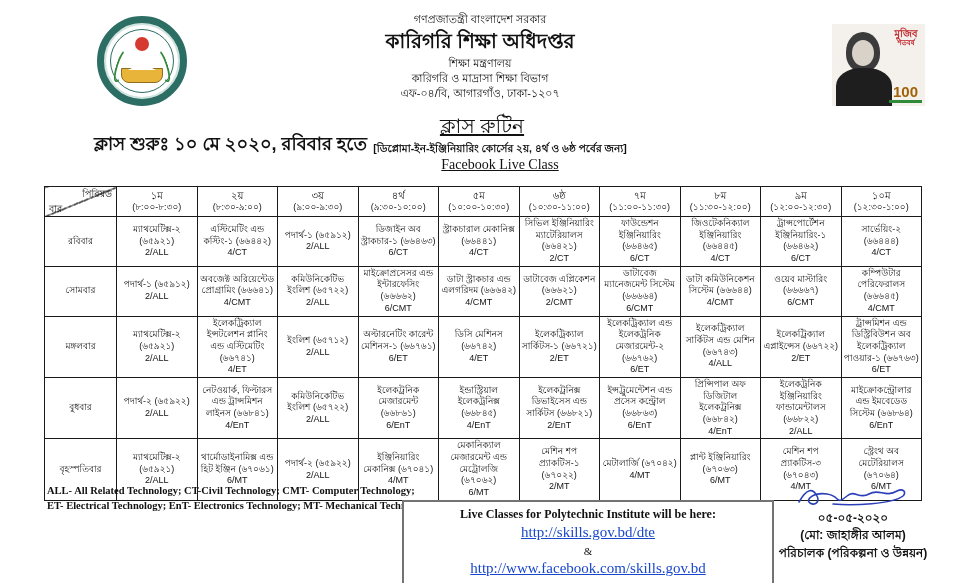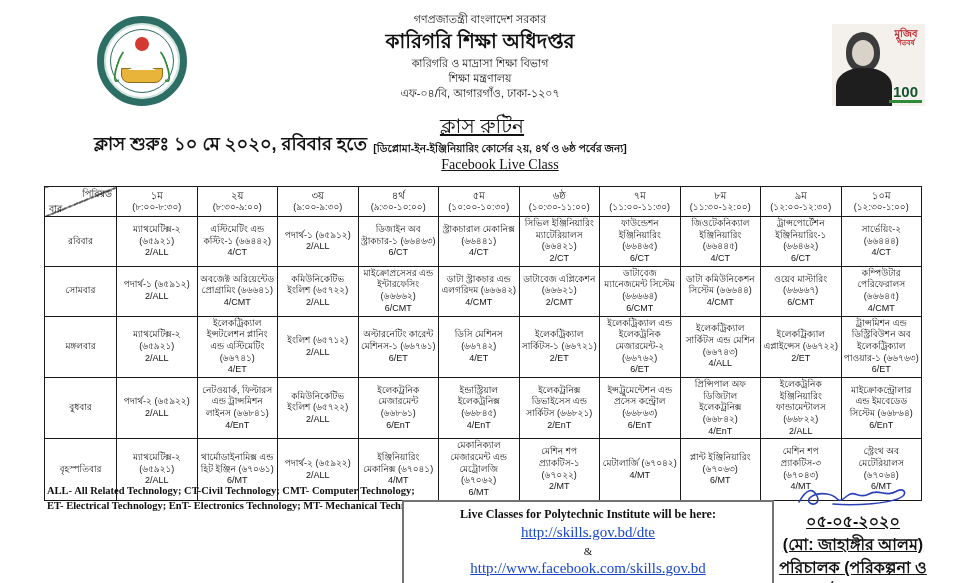--- a/index.html
+++ b/index.html
@@ -38,21 +38,21 @@
   .mujib .portrait { position:absolute; left:4px; top:6px; width:56px; height:76px; }
   .mujib .head { position:absolute; left:10px; top:2px; width:34px; height:40px; border-radius:50% 50% 45% 45%;
                  background:#3b3b3b; }
   .mujib .face { position:absolute; left:16px; top:10px; width:22px; height:26px; border-radius:50%;
                  background:#d8d2c8; }
   .mujib .coat { position:absolute; left:0; top:38px; width:56px; height:40px; border-radius:45% 45% 0 0;
                  background:#1e1e1e; }
   .mujib .brand { position:absolute; right:2px; top:4px; width:34px; text-align:center; }
   .mujib .w1 { font-size:10px; font-weight:bold; color:#c1272d; line-height:1.1; }
   .mujib .w2 { font-size:7px; font-weight:bold; color:#c1272d; line-height:1.2; }
-  .mujib .num { position:absolute; right:3px; bottom:3px; font-size:15px; font-weight:bold; color:#14532d;
+  .mujib .num { position:absolute; right:3px; bottom:3px; font-size:15px; font-weight:bold; color:#a16207;
                  border-bottom:3px solid #2f8a3a; line-height:1.05; padding:0 4px; }
 
   
   .start-note { position:absolute; left:94px; top:130px; font-size:18px; font-weight:bold; }
   .routine-title { position:absolute; left:359px; width:246px; top:111px; text-align:center;
                    font-size:20px; font-weight:normal; text-decoration:underline; }
   .routine-sub { position:absolute; left:318px; width:364px; top:141px; text-align:center;
                  font-size:10.5px; font-weight:bold; }
   .fb-live { position:absolute; left:377px; width:246px; top:157px; text-align:center;
              font-family:"Liberation Serif","DejaVu Serif",serif;
@@ -83,30 +83,30 @@
             font-size:10.5px; font-weight:bold; line-height:1.45; }
   .live-box { position:absolute; left:402px; top:500px; width:372px; border:2px solid #737373;
               text-align:center; padding:5px 6px 7px; background:#fff;
               font-family:"Liberation Serif","DejaVu Serif",serif; }
   .live-box .lb-head { font-size:12px; font-weight:bold; }
   .live-box a { color:#1947cc; font-size:15px; text-decoration:underline; display:block; line-height:1.45; }
   .live-box .amp { font-size:11px; line-height:1.3; }
 
   .sig-block { position:absolute; left:772px; top:484px; width:162px; text-align:center; }
   .sig-svg { display:block; margin:0 auto; }
-  .sig-date, .sig-name, .sig-role { font-size:16px; font-weight:bold; line-height:1.45;text-decoration:underline; }
+  .sig-date, .sig-name, .sig-role { font-size:12px; font-weight:bold; line-height:1.45; }
 </style>
 </head>
 <body>
 
 <div class="gov-header">
   <div class="gov-line">গণপ্রজাতন্ত্রী বাংলাদেশ সরকার</div>
   <div class="gov-title">কারিগরি শিক্ষা অধিদপ্তর</div>
+  <div class="gov-line">শিক্ষা মন্ত্রণালয়</div>
   <div class="gov-line">কারিগরি ও মাদ্রাসা শিক্ষা বিভাগ</div>
-  <div class="gov-line">শিক্ষা মন্ত্রণালয়</div>
   <div class="gov-line">এফ-০৪/বি, আগারগাঁও, ঢাকা-১২০৭</div>
 </div>
 
 <div class="seal">
   <div class="ring2"></div>
   <div class="sun"></div>
   <div class="leaf-l"></div>
   <div class="leaf-r"></div>
   <div class="book"></div>
 </div>

